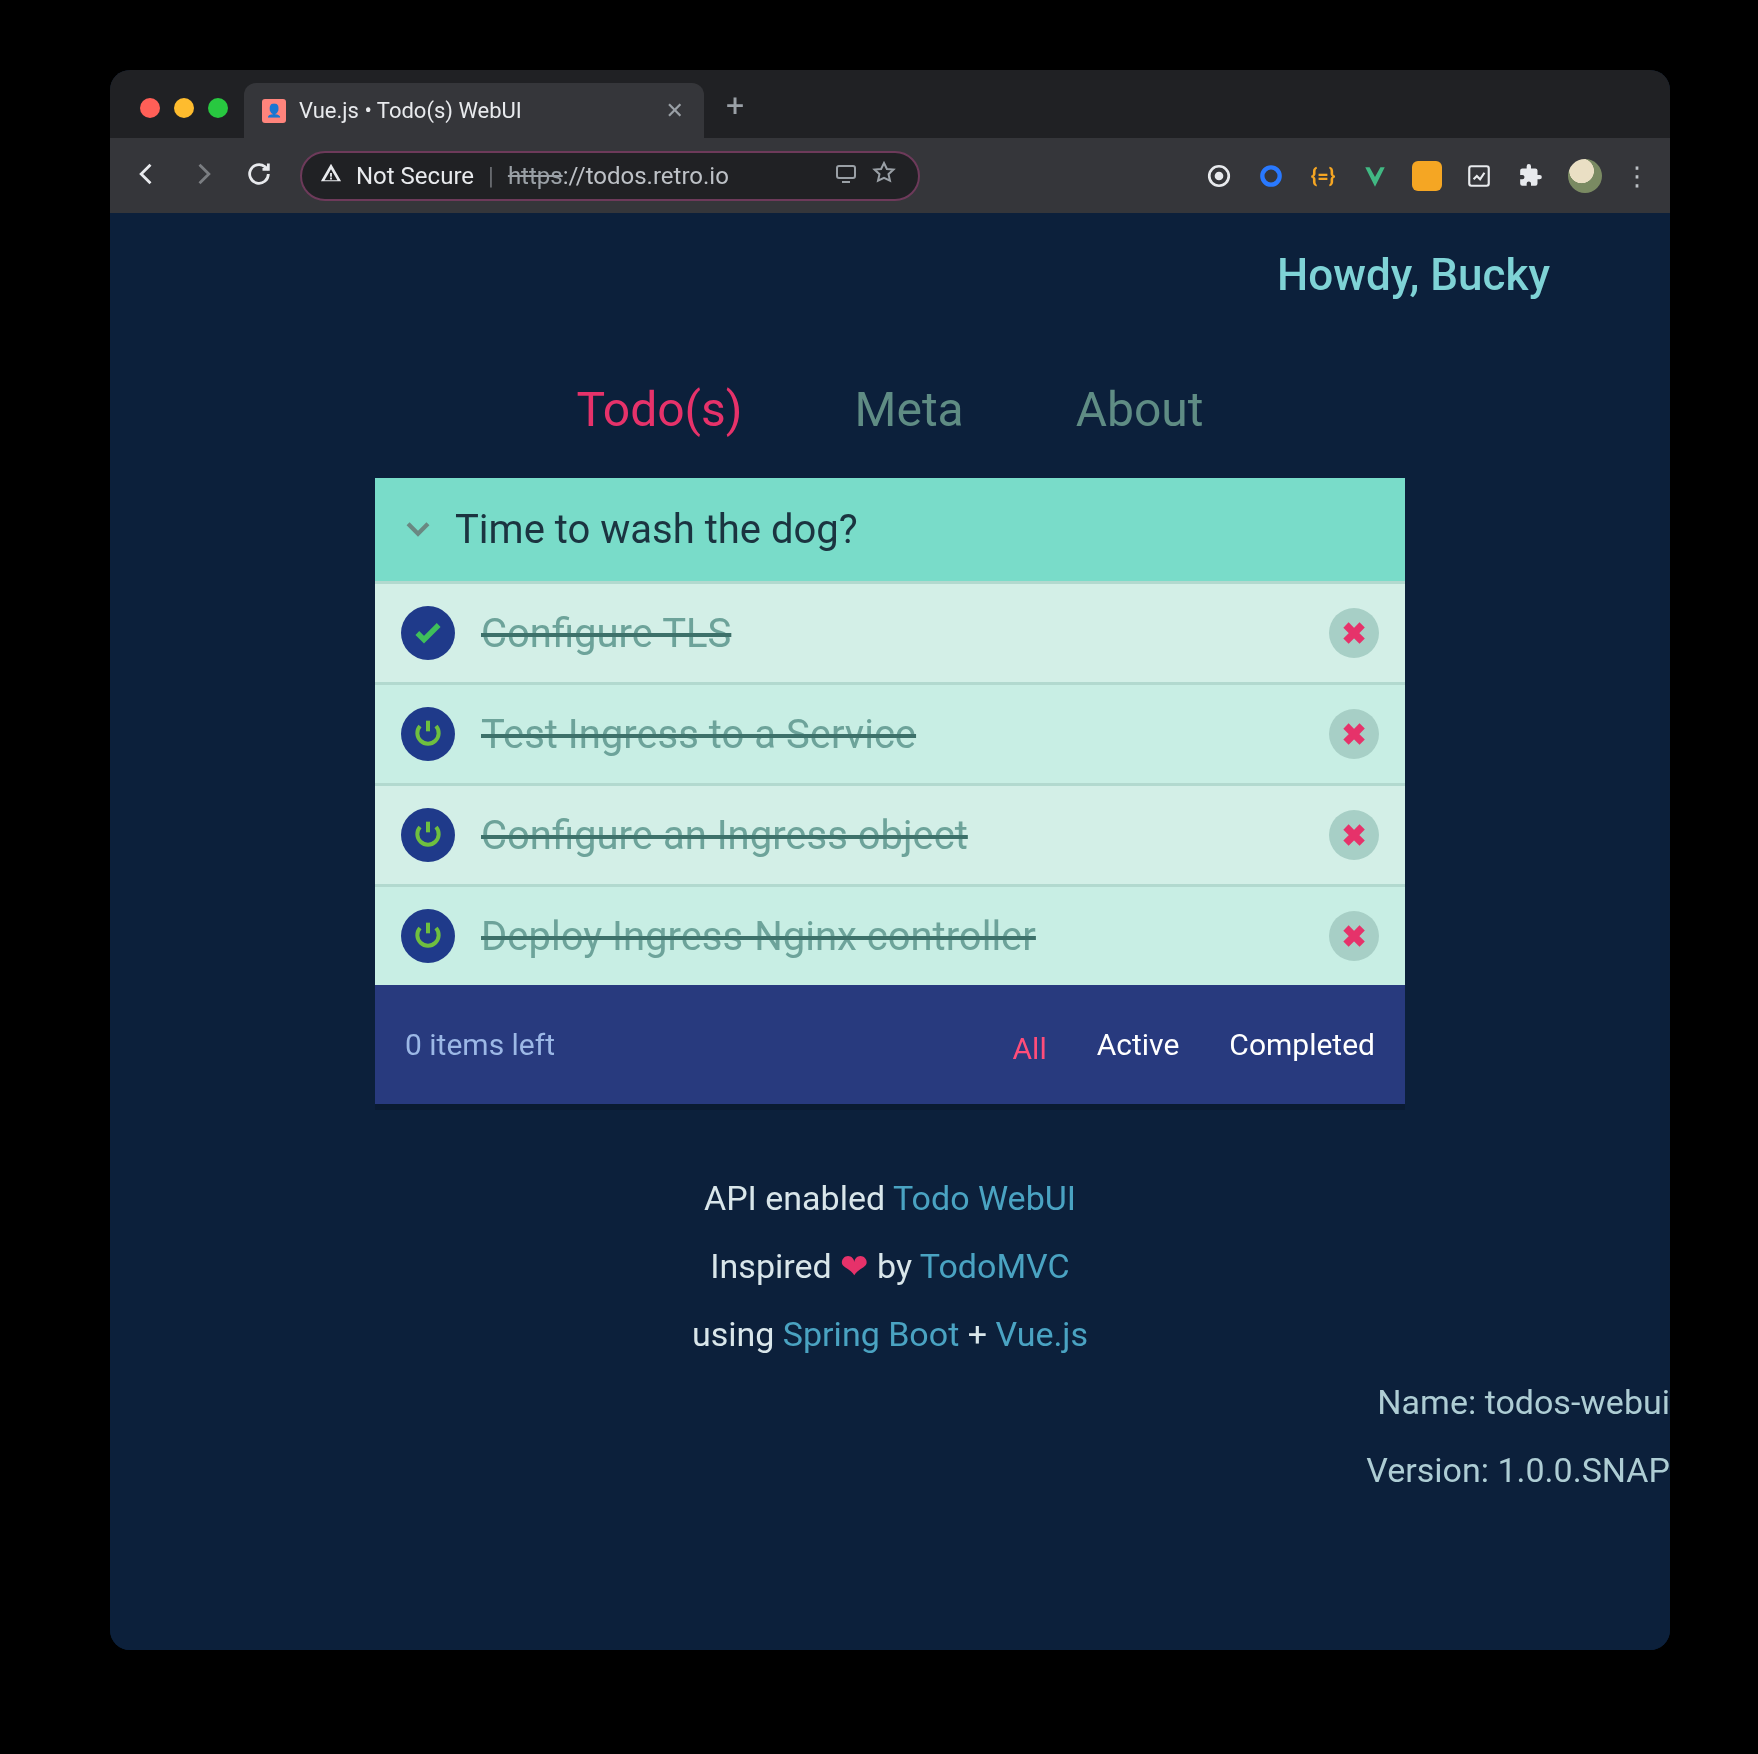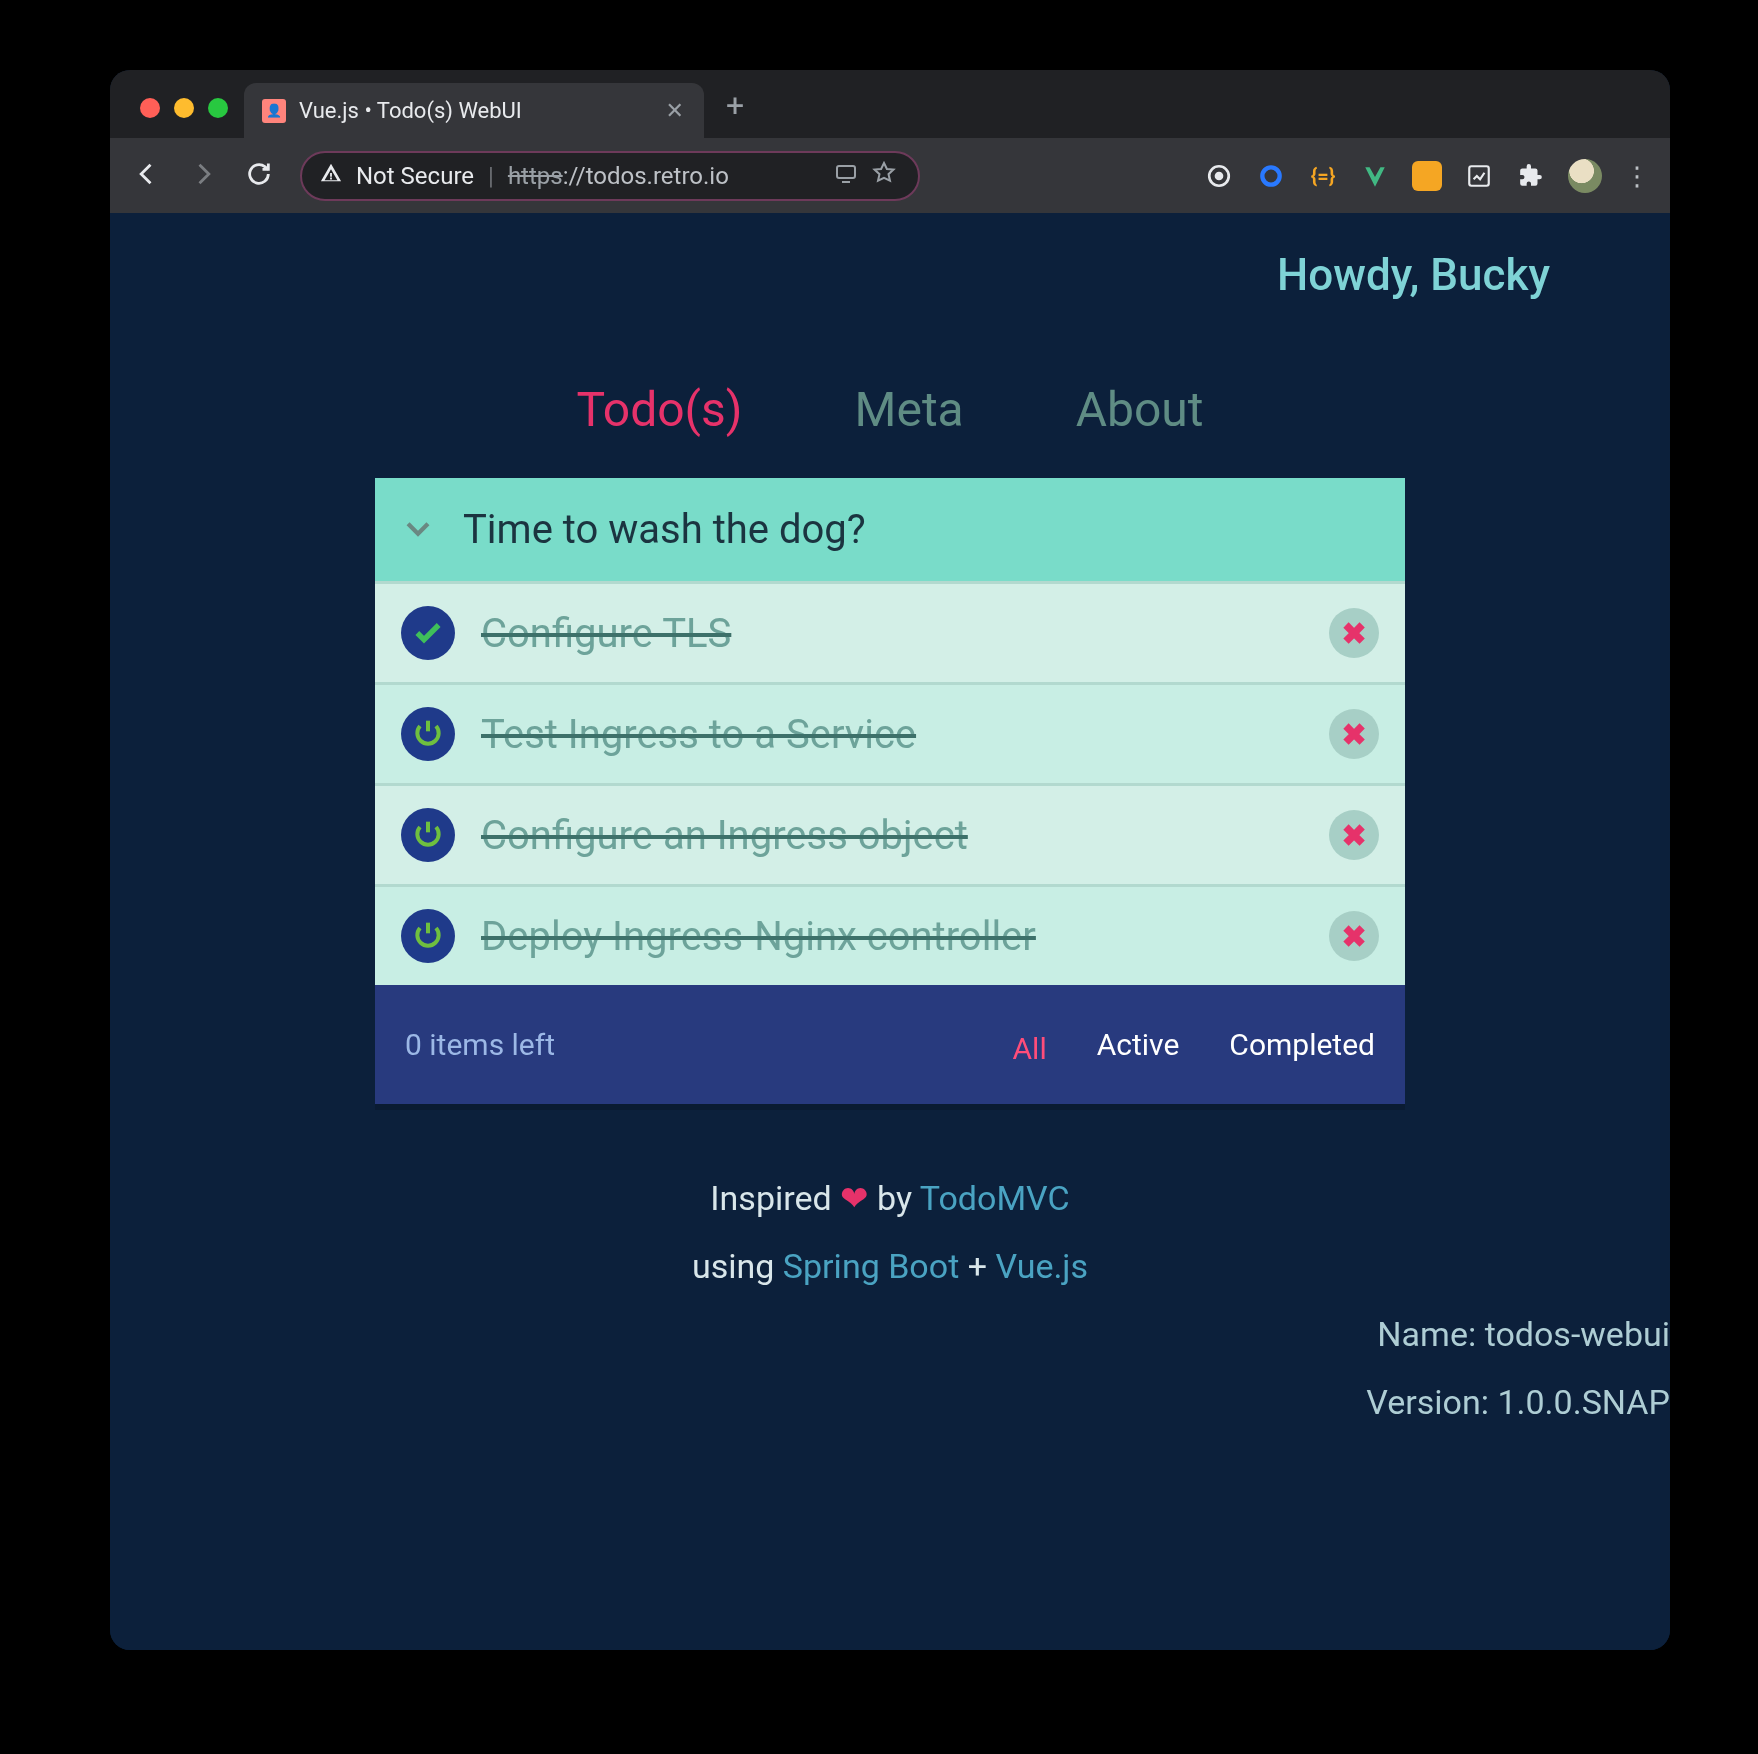--- a/index.html
+++ b/index.html
@@ -64,21 +64,21 @@
   .greeting { text-align: right; color:#7fd3d6; font-size: 44px; padding: 36px 120px 0 0; font-weight:500;}
   .navtabs { display:flex; justify-content:center; gap:112px; margin-top:80px; font-size:48px; }
   .navtabs .navitem { color:#5f8c84; cursor:pointer; }
   .navtabs .navitem.active { color:#e6326a; }
 
   .card {
     width: 1030px; margin: 40px auto 0; background:#c8eee4;
     box-shadow: 0 6px 0 rgba(0,0,0,.15);
   }
   .newtask {
-    background:#79dcc9; display:flex; align-items:center; gap:28px;
+    background:#79dcc9; display:flex; align-items:center; gap:20px;
     padding: 28px 26px; 
   }
   .chev { color:#6a8882; }
   .chev svg { width:34px; height:34px; }
   .newtask input {
     border:none; background:transparent; font-size:40px; color:#1b3440;
     font-family:inherit; outline:none; width:100%;
   }
   .newtask input::placeholder { color:#1b3440; }
 
@@ -280,20 +280,23 @@
         <div class="footer">
           <span class="count">0 items left</span>
           <span class="filter active">All</span>
           <span class="filter">Active</span>
           <span class="filter">Completed</span>
         </div>
       </div>
 
       <div class="meta">
         <div>
+          <span>API enabled </span><a>Todo WebUI</a>
+        </div>
+        <div>
           <span>Inspired </span><span class="heart">❤</span><span> by </span><a>TodoMVC</a>
         </div>
         <div>
           <span>using </span><a>Spring Boot</a><span> + </span><a>Vue.js</a>
         </div>
         <div class="kv">
           <span>Name: </span><span>todos-webui</span>
         </div>
         <div class="kv">
           <span>Version: </span><span>1.0.0.SNAP</span>

